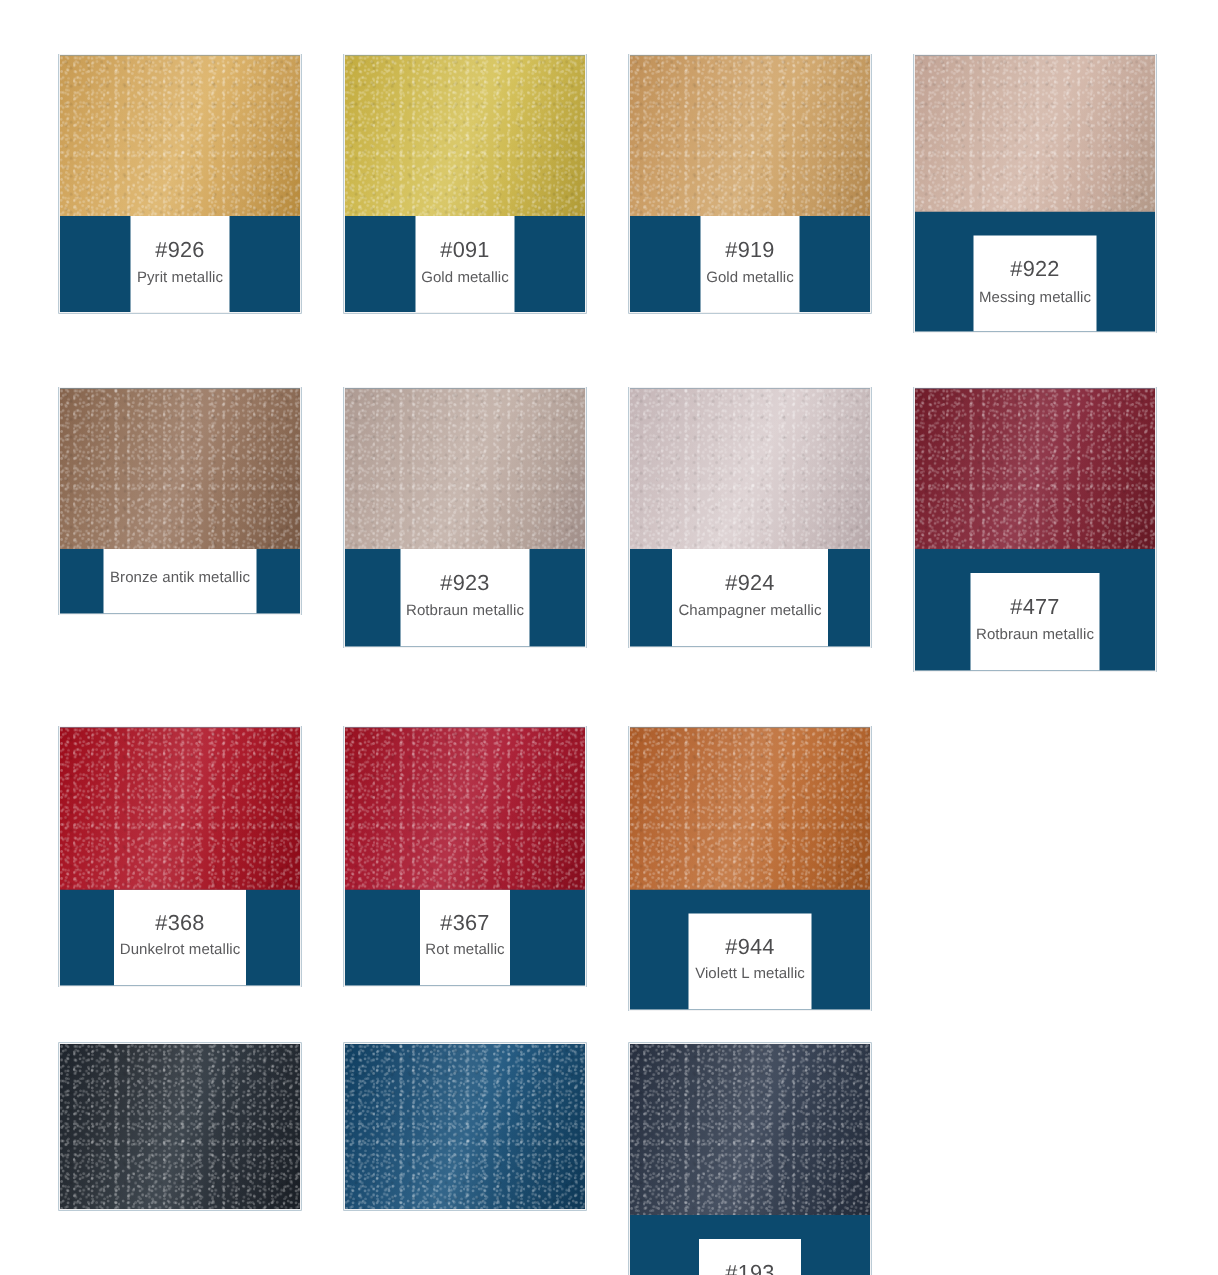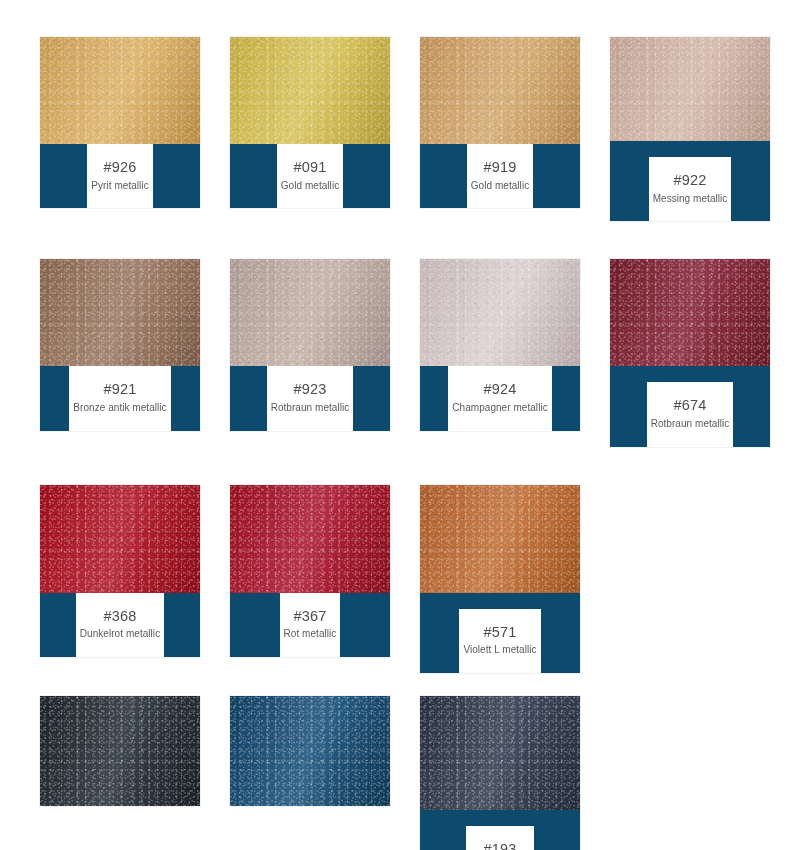--- a/index.html
+++ b/index.html
@@ -151,42 +151,41 @@
         <div class="swatch-caption">
           <span class="swatch-code">#922</span>
           <span class="swatch-name">Messing metallic</span>
         </div>
       </div>
     </div>
     <div class="grid-row" style="margin-top: 36px;">
       <div class="swatch-card">
         <div class="swatch-chip" style="height: 107px; background-color: rgb(141, 107, 84); background-image: linear-gradient(115deg, rgb(133, 99, 76) 0%, rgb(145, 111, 87) 26%, rgb(154, 120, 98) 52%, rgb(141, 107, 84) 78%, rgb(125, 92, 71) 100%);"></div>
         <div class="swatch-caption">
-          <span class="swatch-code">#921</span>
           <span class="swatch-name">Bronze antik metallic</span>
         </div>
       </div>
       <div class="swatch-card">
         <div class="swatch-chip" style="height: 107px; background-color: rgb(183, 164, 155); background-image: linear-gradient(115deg, rgb(173, 154, 146) 0%, rgb(185, 166, 157) 27%, rgb(194, 176, 167) 53%, rgb(182, 163, 154) 79%, rgb(168, 149, 144) 100%);"></div>
         <div class="swatch-caption">
           <span class="swatch-code">#923</span>
           <span class="swatch-name">Rotbraun metallic</span>
         </div>
       </div>
       <div class="swatch-card">
         <div class="swatch-chip" style="height: 107px; background-color: rgb(205, 191, 192); background-image: linear-gradient(115deg, rgb(196, 181, 183) 0%, rgb(207, 193, 194) 26%, rgb(219, 207, 208) 52%, rgb(205, 191, 192) 78%, rgb(191, 176, 178) 100%);"></div>
         <div class="swatch-caption">
           <span class="swatch-code">#924</span>
           <span class="swatch-name">Champagner metallic</span>
         </div>
       </div>
       <div class="swatch-card">
         <div class="swatch-chip" style="height: 107px; background-color: rgb(121, 31, 46); background-image: linear-gradient(115deg, rgb(111, 27, 41) 0%, rgb(123, 32, 48) 25%, rgb(134, 38, 58) 52%, rgb(122, 31, 46) 78%, rgb(106, 26, 38) 100%);"></div>
         <div class="swatch-caption">
-          <span class="swatch-code">#674</span>
+          <span class="swatch-code">#477</span>
           <span class="swatch-name">Rotbraun metallic</span>
         </div>
       </div>
     </div>
     <div class="grid-row" style="margin-top: 36px;">
       <div class="swatch-card">
         <div class="swatch-chip" style="height: 108px; background-color: rgb(164, 16, 31); background-image: linear-gradient(115deg, rgb(156, 12, 27) 0%, rgb(168, 18, 34) 24%, rgb(176, 24, 42) 50%, rgb(162, 16, 31) 76%, rgb(145, 11, 26) 100%);"></div>
         <div class="swatch-caption">
           <span class="swatch-code">#368</span>
           <span class="swatch-name">Dunkelrot metallic</span>
@@ -195,21 +194,21 @@
       <div class="swatch-card">
         <div class="swatch-chip" style="height: 108px; background-color: rgb(159, 18, 38); background-image: linear-gradient(115deg, rgb(151, 16, 31) 0%, rgb(163, 20, 42) 25%, rgb(172, 27, 51) 51%, rgb(158, 18, 38) 77%, rgb(140, 14, 31) 100%);"></div>
         <div class="swatch-caption">
           <span class="swatch-code">#367</span>
           <span class="swatch-name">Rot metallic</span>
         </div>
       </div>
       <div class="swatch-card">
         <div class="swatch-chip" style="height: 108px; background-color: rgb(181, 98, 44); background-image: linear-gradient(115deg, rgb(171, 91, 40) 0%, rgb(183, 102, 49) 27%, rgb(192, 112, 56) 53%, rgb(180, 98, 41) 79%, rgb(163, 86, 33) 100%);"></div>
         <div class="swatch-caption">
-          <span class="swatch-code">#571</span>
+          <span class="swatch-code">#944</span>
           <span class="swatch-name">Violett L metallic</span>
         </div>
       </div>
     </div>
     <div class="grid-row" style="margin-top: 21px;">
       <div class="swatch-card">
         <div class="swatch-chip" style="height: 110px; background-color: rgb(34, 39, 47); background-image: linear-gradient(115deg, rgb(30, 36, 44) 0%, rgb(35, 41, 48) 25%, rgb(42, 51, 60) 52%, rgb(34, 40, 48) 78%, rgb(27, 32, 39) 100%);"></div>
       </div>
       <div class="swatch-card">
         <div class="swatch-chip" style="height: 110px; background-color: rgb(20, 70, 107); background-image: linear-gradient(115deg, rgb(16, 63, 97) 0%, rgb(22, 73, 111) 26%, rgb(27, 84, 125) 52%, rgb(20, 69, 104) 78%, rgb(14, 58, 90) 100%);"></div>

